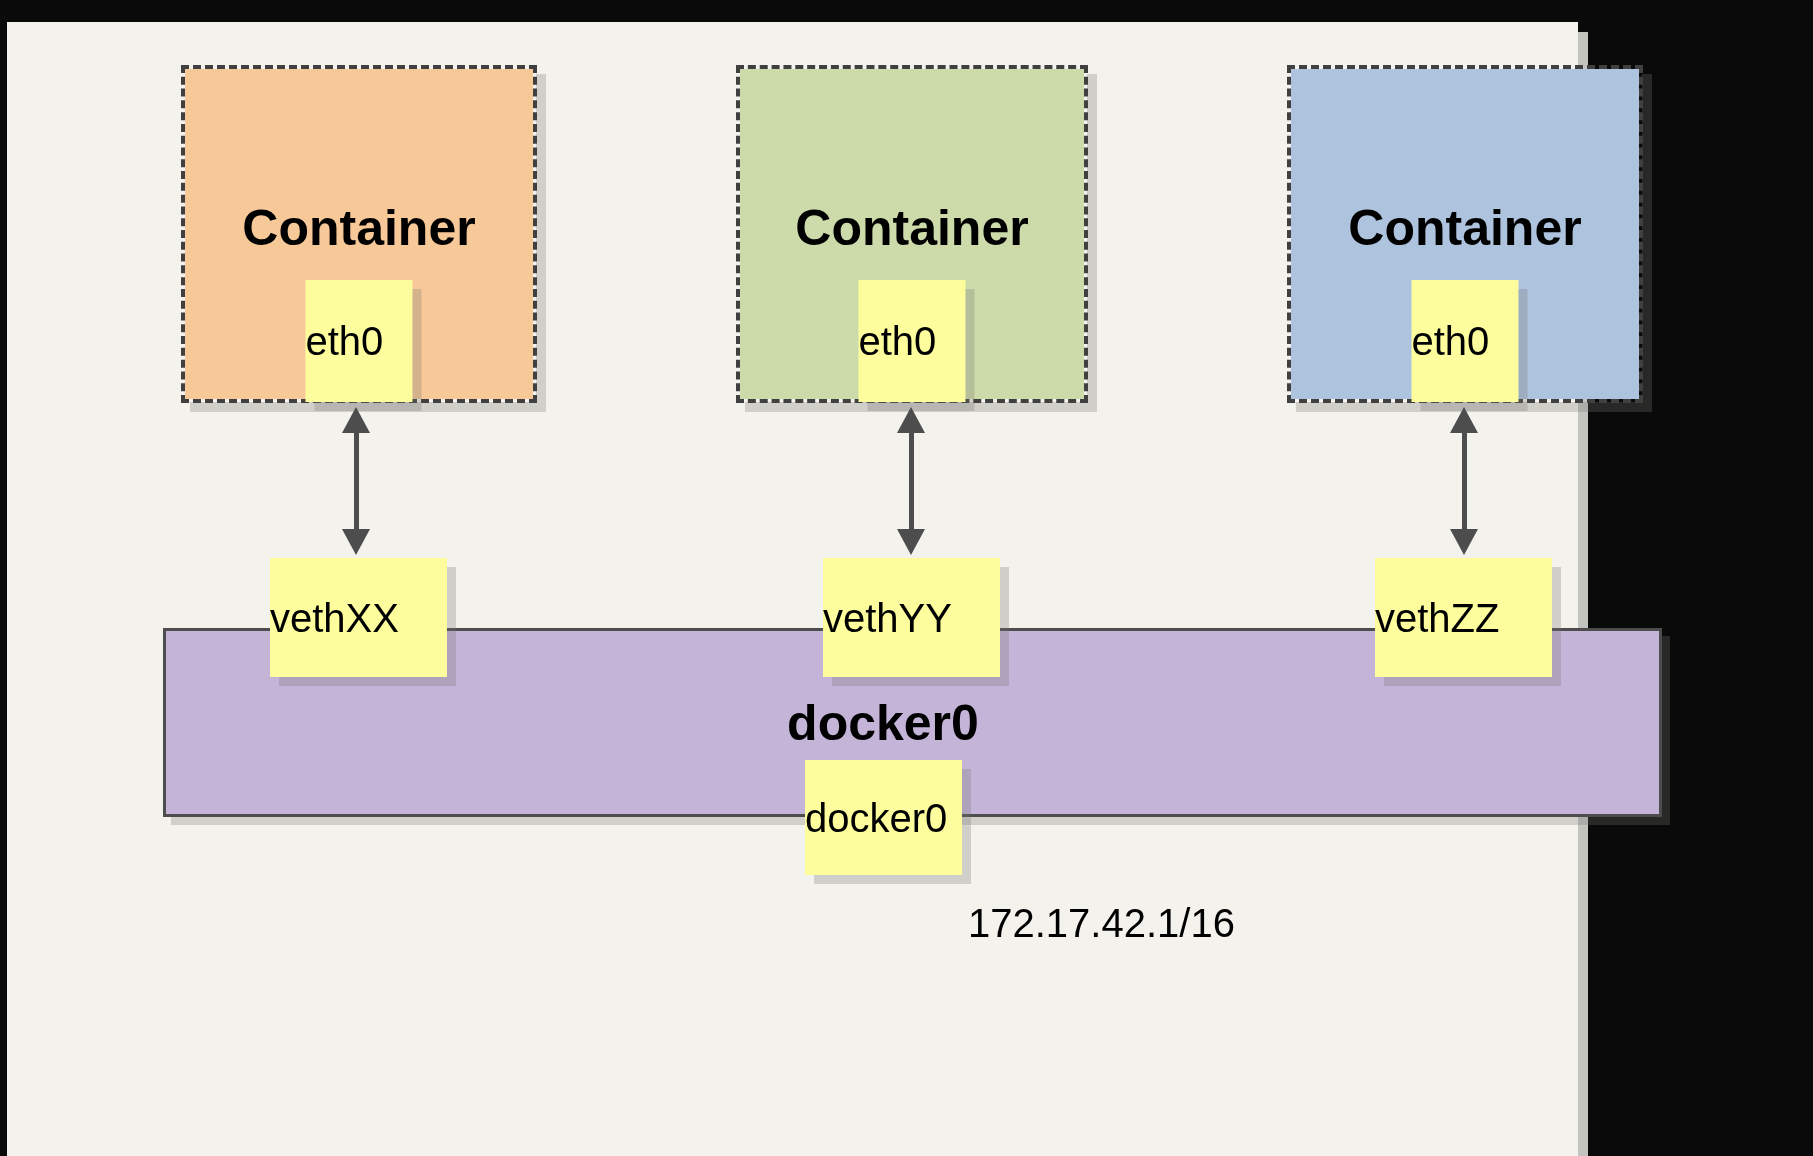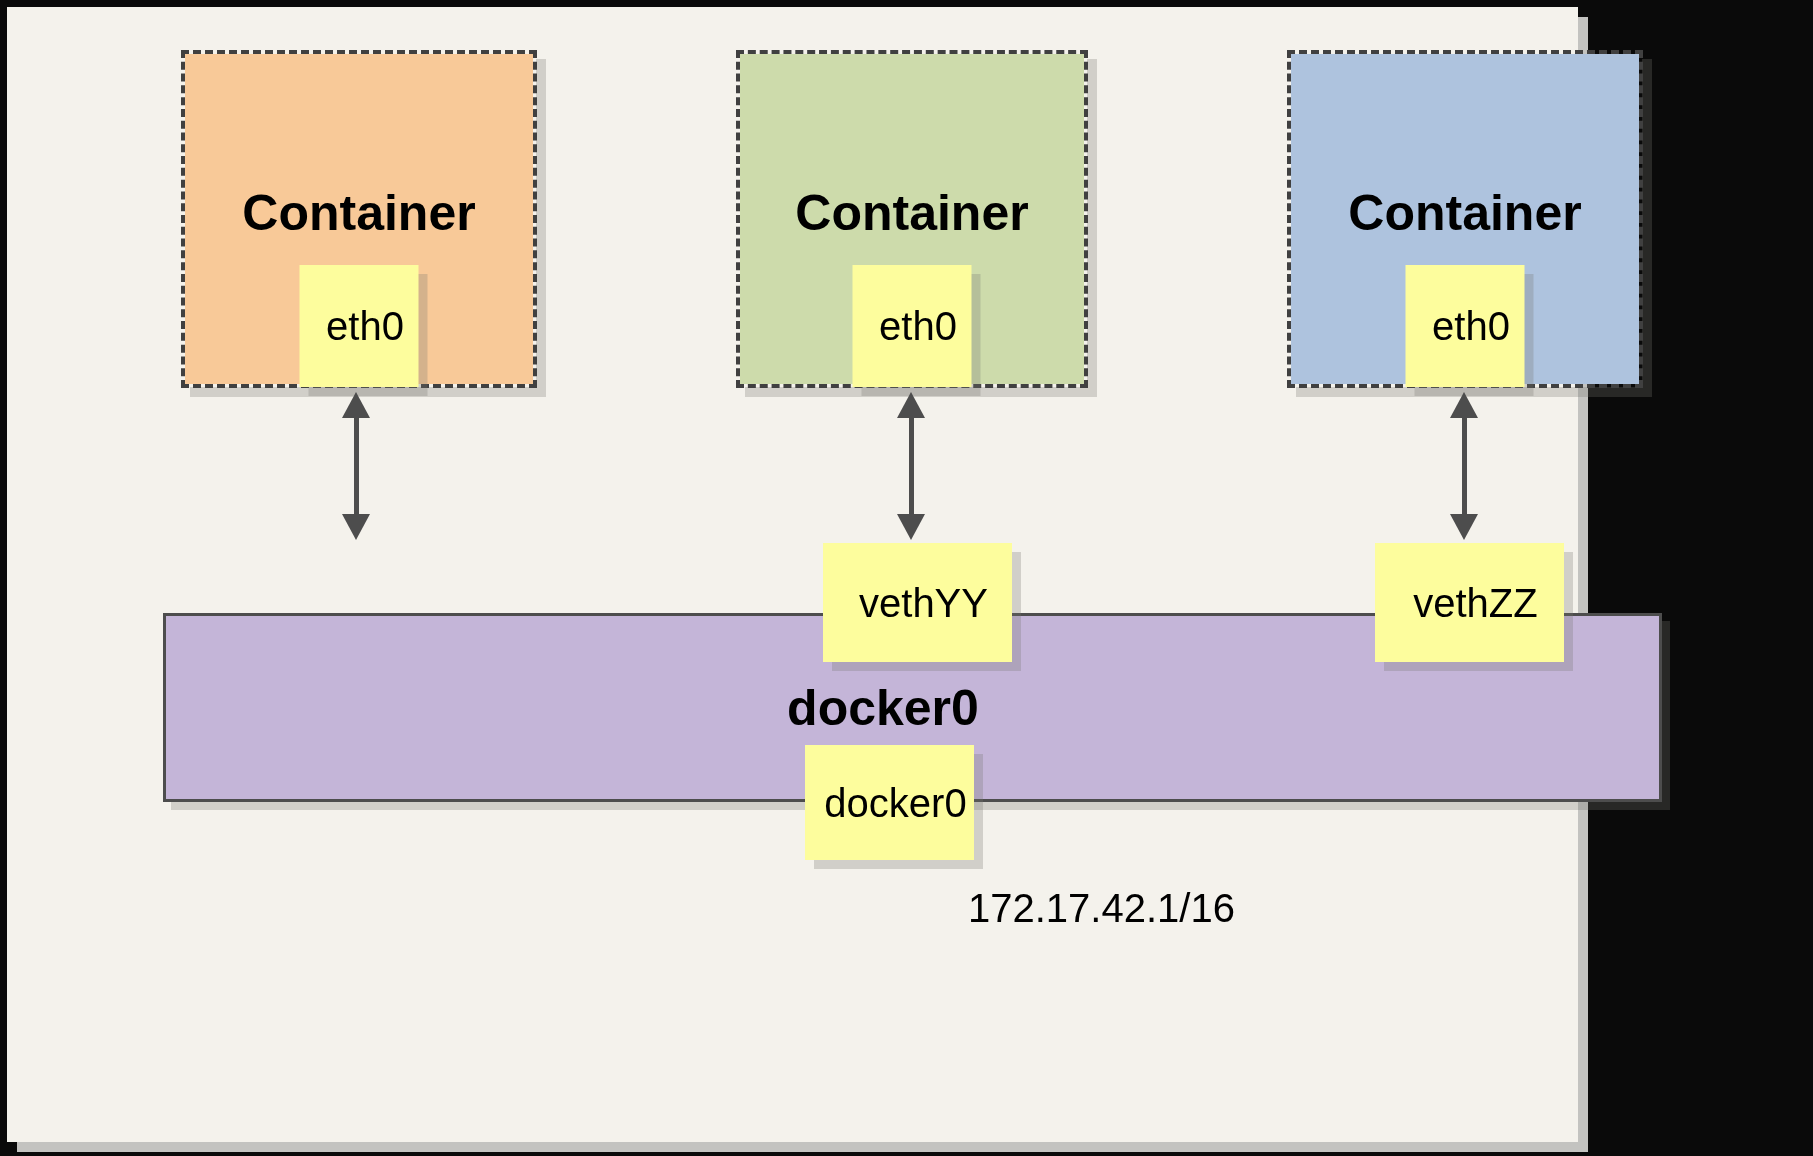--- a/index.html
+++ b/index.html
@@ -13,21 +13,21 @@
     background: #0a0a0a;
     overflow: hidden;
     font-family: "Liberation Sans", sans-serif;
     color: #000;
   }
 
   
   .canvas {
     position: absolute;
     left: 7px;
-    top: 7px;
+    top: 22px;
     width: 1571px;
     height: 1135px;
     background: var(--canvas-cream, #F4F2EC);
     box-shadow: 10px 10px 0 #C3C3C0;
   }
 
   
   .container-box {
     position: absolute;
     top: 43px;
@@ -52,24 +52,22 @@
     line-height: 1.1;
   }
 
   
   .iface-box {
     position: absolute;
     background: var(--interface-yellow, #FDFD9D);
     box-shadow: 9px 9px 0 rgba(120, 118, 112, 0.28);
     display: flex;
     align-items: center;
-    justify-content: center;
     font-size: 40px;
     line-height: 1;
-    padding-left: 12px;
   }
   .eth0-box {
     left: 50%;
     transform: translateX(-50%);
     bottom: -3px;
     width: 107px;
     height: 122px;
   }
 
   
@@ -202,20 +200,23 @@
     <div class="arrow-head-up"></div>
     <div class="arrow-stem"></div>
     <div class="arrow-head-down"></div>
   </div>
   <div class="arrow" id="arrow-3">
     <div class="arrow-head-up"></div>
     <div class="arrow-stem"></div>
     <div class="arrow-head-down"></div>
   </div>
 
+  <div class="iface-box veth-box" id="veth-1">
+    <span>vethXX</span>
+  </div>
   <div class="iface-box veth-box" id="veth-2">
     <span>vethYY</span>
   </div>
   <div class="iface-box veth-box" id="veth-3">
     <span>vethZZ</span>
   </div>
 
   <div class="bridge-bar"></div>
   <div class="bridge-name-label">docker0</div>
   <div class="iface-box docker0-box">

